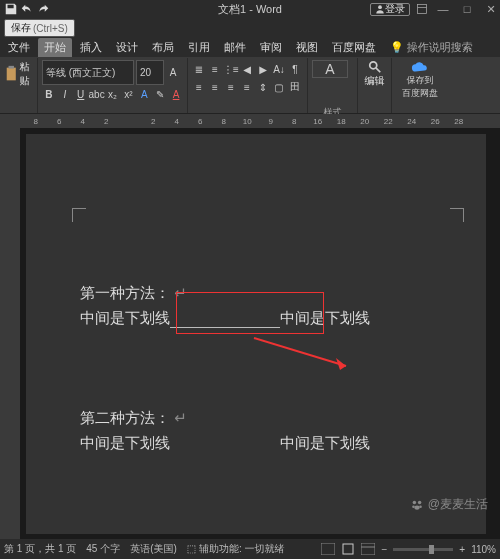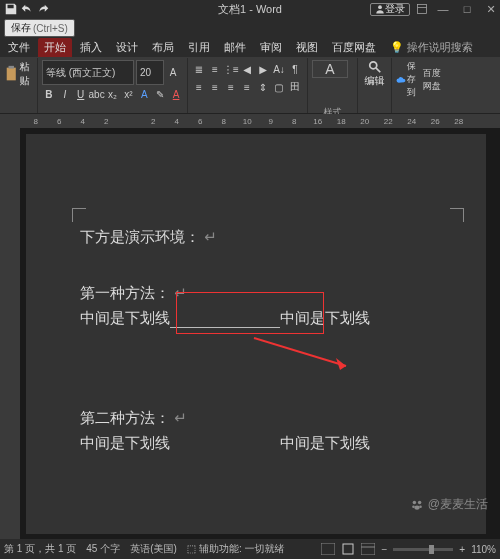--- a/index.html
+++ b/index.html
@@ -8,35 +8,35 @@
   .tb-left { display: flex; align-items: center; gap: 2px; padding-left: 4px; }
   .tb-icon { width: 14px; height: 14px; fill: #888; }
   .tb-title { position: absolute; left: 50%; transform: translateX(-50%); font-size: 11px; color: #ccc; }
   .tb-right { margin-left: auto; display: flex; align-items: center; gap: 6px; }
   .login-pill { border: 1px solid #888; border-radius: 2px; padding: 0 4px; font-size: 10px; height: 13px; display: flex; align-items: center; }
   .winbtn { width: 18px; text-align: center; font-size: 11px; color: #aaa; }
   .save-row { height: 20px; background: #2b2b2b; display:flex; align-items:center; padding-left:4px; }
   .save-btn { background: #e6e6e6; color: #222; border-radius: 2px; padding: 1px 6px; font-size: 10px; display:flex; align-items:center; gap:2px; border:1px solid #555;}
   .tabs { height: 20px; background: #2b2b2b; display: flex; align-items: center; gap: 2px; padding: 0 2px; border-bottom:1px solid #3a3a3a;}
   .tab { font-size: 11px; padding: 2px 6px; color: #ddd; }
-  .tab.active { background: #7f1d1d; border-radius:2px 2px 0 0;}
+  .tab.active { background: #737373; border-radius:2px 2px 0 0;}
   .tab.tell { color: #aaa; }
   .ribbon { height: 56px; background: #3a3a3a; display: flex; border-bottom:1px solid #222;}
   .grp { border-right: 1px solid #2a2a2a; padding: 2px 4px 1px; display:flex; flex-direction:column; justify-content:space-between;}
   .grp-label { font-size: 9px; color: #aaa; text-align:center;margin-top:28px; }
   .paste-btn { width: 30px; display:flex; align-items:center; gap:1px;}
   .ic { fill:#ddd; }
   .font-row { display:flex; align-items:center; gap:2px; }
   .combo { background:#2a2a2a; border:1px solid #555; height:25px; font-size:10px; display:flex; align-items:center; padding:0 3px; color:#ccc;}
   .btnrow { display:flex; gap:2px; margin-top:2px;}
   .mini { width:14px; height:14px; display:flex; align-items:center; justify-content:center; font-size:10px; color:#ccc;}
   .para-block { display:flex; flex-direction:column; gap:2px;}
   .style-box { width:36px; height:34px; border:1px solid #555; display:flex; align-items:center; justify-content:center; font-size:14px; color:#ccc;}
   .edit-col { display:flex; flex-direction:column; align-items:center; }
-  .baidu-col { display:flex; flex-direction:row; align-items:center; color:#6db8ff;}
+  .baidu-col { display:flex; flex-direction:column; align-items:center; color:#6db8ff;}
   .ruler { height: 14px; background: #3a3a3a; display:flex; align-items:center; font-size:8px; color:#aaa; padding-left:24px; gap:0; position:relative;}
   .ruler span { width:23.5px; text-align:center;}
   .workspace { position: relative; height: 411px; background: #1a1a1a; display:flex;}
   .vruler { width: 20px; background:#3a3a3a;}
   .page { margin: 6px 0 0 6px; width: 460px; height: 400px; background:#333; position:relative; color:#dcdcdc; font-size:15px;}
   .doc-text { position:absolute; }
   .corner { position:absolute; width:14px; height:14px; }
   .corner.tl { border-left:1px solid #888; border-top:1px solid #888; left:46px; top:74px;}
   .corner.tr { border-right:1px solid #888; border-top:1px solid #888; right:22px; top:74px;}
   .redbox { position:absolute; border:1.5px solid #e33; }
@@ -214,21 +214,20 @@
     <span>26</span>
     <span>28</span>
 </div>
 
 <div class="workspace">
   <div class="vruler"></div>
   <div class="page">
     <div class="corner tl"></div>
     <div class="corner tr"></div>
 
-    <div class="doc-text" style="left:54px; top:94px"><span>下方是演示环境：</span> <span style="color:#888">↵</span></div>
 
     <div class="doc-text" style="left:54px; top:150px"><span>第一种方法：</span> <span style="color:#888">↵</span></div>
     <div class="doc-text" style="left:54px; top:175px">
       <span>中间是下划线</span><span class="underline-gap" style="width:110px"></span><span>中间是下划线</span>
     </div>
 
     <div class="doc-text" style="left:54px; top:275px"><span>第二种方法：</span> <span style="color:#888">↵</span></div>
     <div class="doc-text" style="left:54px; top:300px">
       <span>中间是下划线</span><span style="display:inline-block;width:110px"></span><span>中间是下划线</span>
     </div>

